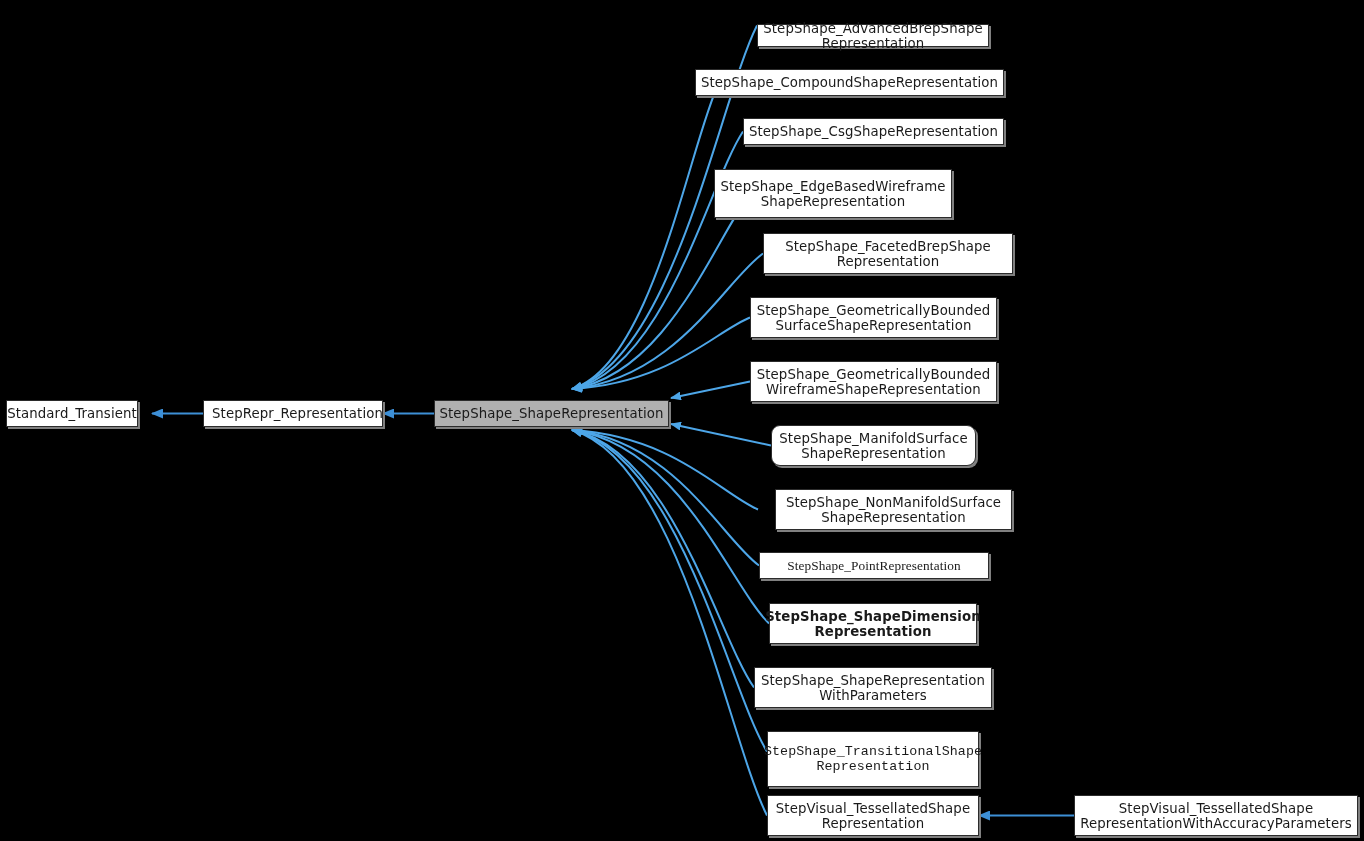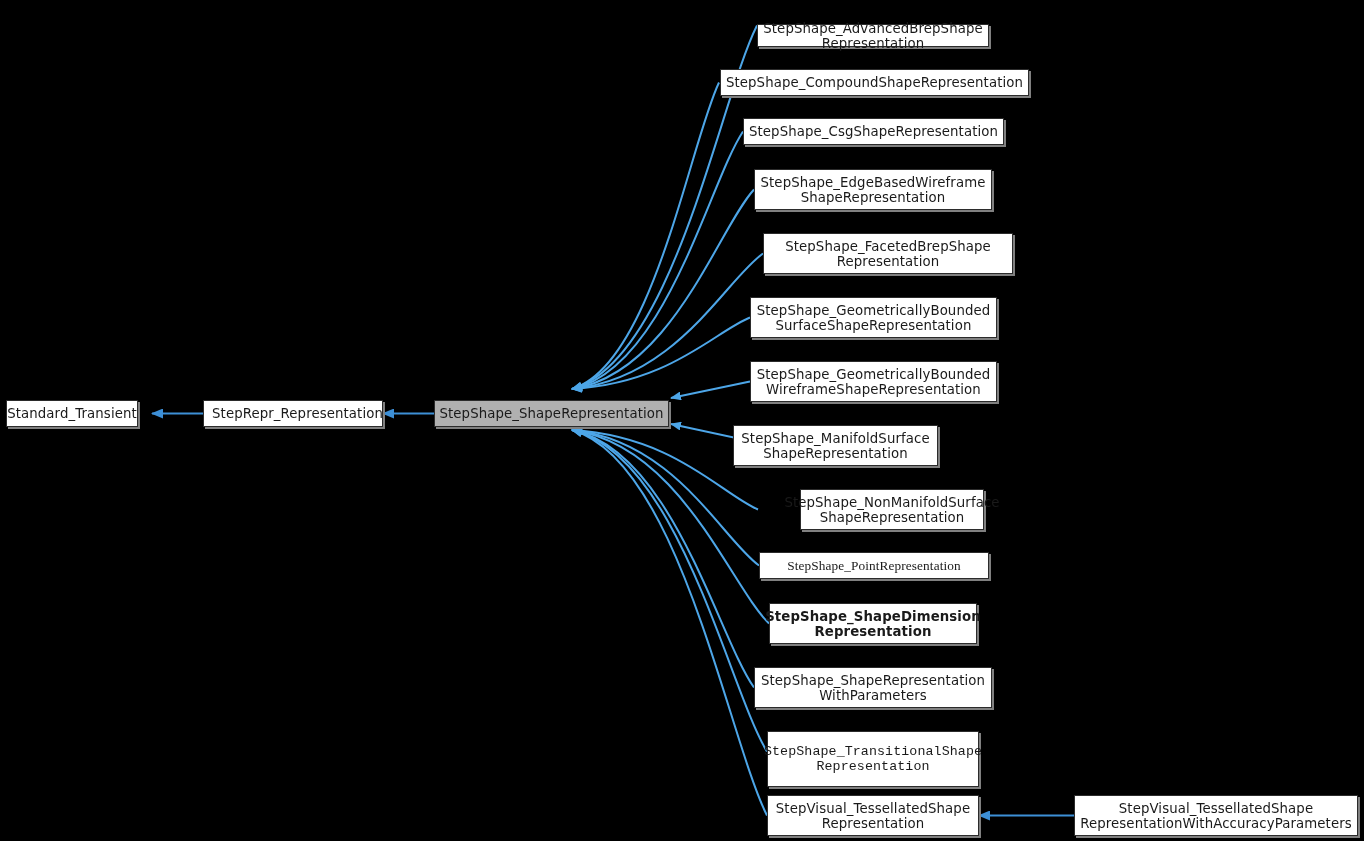--- a/index.html
+++ b/index.html
@@ -78,33 +78,33 @@
         <path d="M1074,815.5 L979,815.5" fill="none" stroke="#3d8fd6" stroke-width="2" marker-end="url(#arrow-base)"></path>
       </g>
   </svg>
 
   <div id="node-layer">
       <div class="node" style="left: 6px; top: 400px; width: 132px; height: 27px;"><span>Standard_Transient</span></div>
       <div class="node" style="left: 203px; top: 400px; width: 180px; height: 27px; padding-left: 13px;"><span>StepRepr_Representation</span></div>
       <div class="node current" style="left: 434px; top: 400px; width: 235px; height: 27px;"><span>StepShape_ShapeRepresentation</span></div>
       <div class="node" style="left: 757px; top: 5px; width: 232px; height: 23px; margin-top: 19px;"><span>StepShape_AdvancedBrepShape
 Representation</span></div>
-      <div class="node" style="left: 720px; top: 69px; width: 309px; height: 27px;"><span>StepShape_CompoundShapeRepresentation</span></div>
+      <div class="node" style="left: 695px; top: 69px; width: 309px; height: 27px;"><span>StepShape_CompoundShapeRepresentation</span></div>
       <div class="node" style="left: 743px; top: 118px; width: 261px; height: 27px;"><span>StepShape_CsgShapeRepresentation</span></div>
-      <div class="node" style="left: 754px; top: 169px; width: 238px; height: 41px;"><span>StepShape_EdgeBasedWireframe
+      <div class="node" style="left: 714px; top: 169px; width: 238px; height: 49px;"><span>StepShape_EdgeBasedWireframe
 ShapeRepresentation</span></div>
       <div class="node" style="left: 763px; top: 233px; width: 250px; height: 41px;"><span>StepShape_FacetedBrepShape
 Representation</span></div>
       <div class="node" style="left: 750px; top: 297px; width: 247px; height: 41px;"><span>StepShape_GeometricallyBounded
 SurfaceShapeRepresentation</span></div>
       <div class="node" style="left: 750px; top: 361px; width: 247px; height: 41px;"><span>StepShape_GeometricallyBounded
 WireframeShapeRepresentation</span></div>
-      <div class="node" style="left: 733px; top: 425px; width: 205px; height: 41px;"><span>StepShape_ManifoldSurface
+      <div class="node" style="left: 771px; top: 425px; width: 205px; height: 41px; border-radius: 9px;"><span>StepShape_ManifoldSurface
 ShapeRepresentation</span></div>
-      <div class="node" style="left: 800px; top: 489px; width: 184px; height: 41px;"><span>StepShape_NonManifoldSurface
+      <div class="node" style="left: 775px; top: 489px; width: 237px; height: 41px;"><span>StepShape_NonManifoldSurface
 ShapeRepresentation</span></div>
       <div class="node" style="left: 759px; top: 552px; width: 230px; height: 27px; font-family: Liberation Serif, serif;"><span>StepShape_PointRepresentation</span></div>
       <div class="node" style="left: 769px; top: 603px; width: 208px; height: 41px; font-weight: bold;"><span>StepShape_ShapeDimension
 Representation</span></div>
       <div class="node" style="left: 754px; top: 667px; width: 238px; height: 41px;"><span>StepShape_ShapeRepresentation
 WithParameters</span></div>
       <div class="node" style="left: 767px; top: 731px; width: 212px; height: 56px; font-family: Liberation Mono, monospace;"><span>StepShape_TransitionalShape
 Representation</span></div>
       <div class="node" style="left: 767px; top: 795px; width: 212px; height: 41px;"><span>StepVisual_TessellatedShape
 Representation</span></div>

